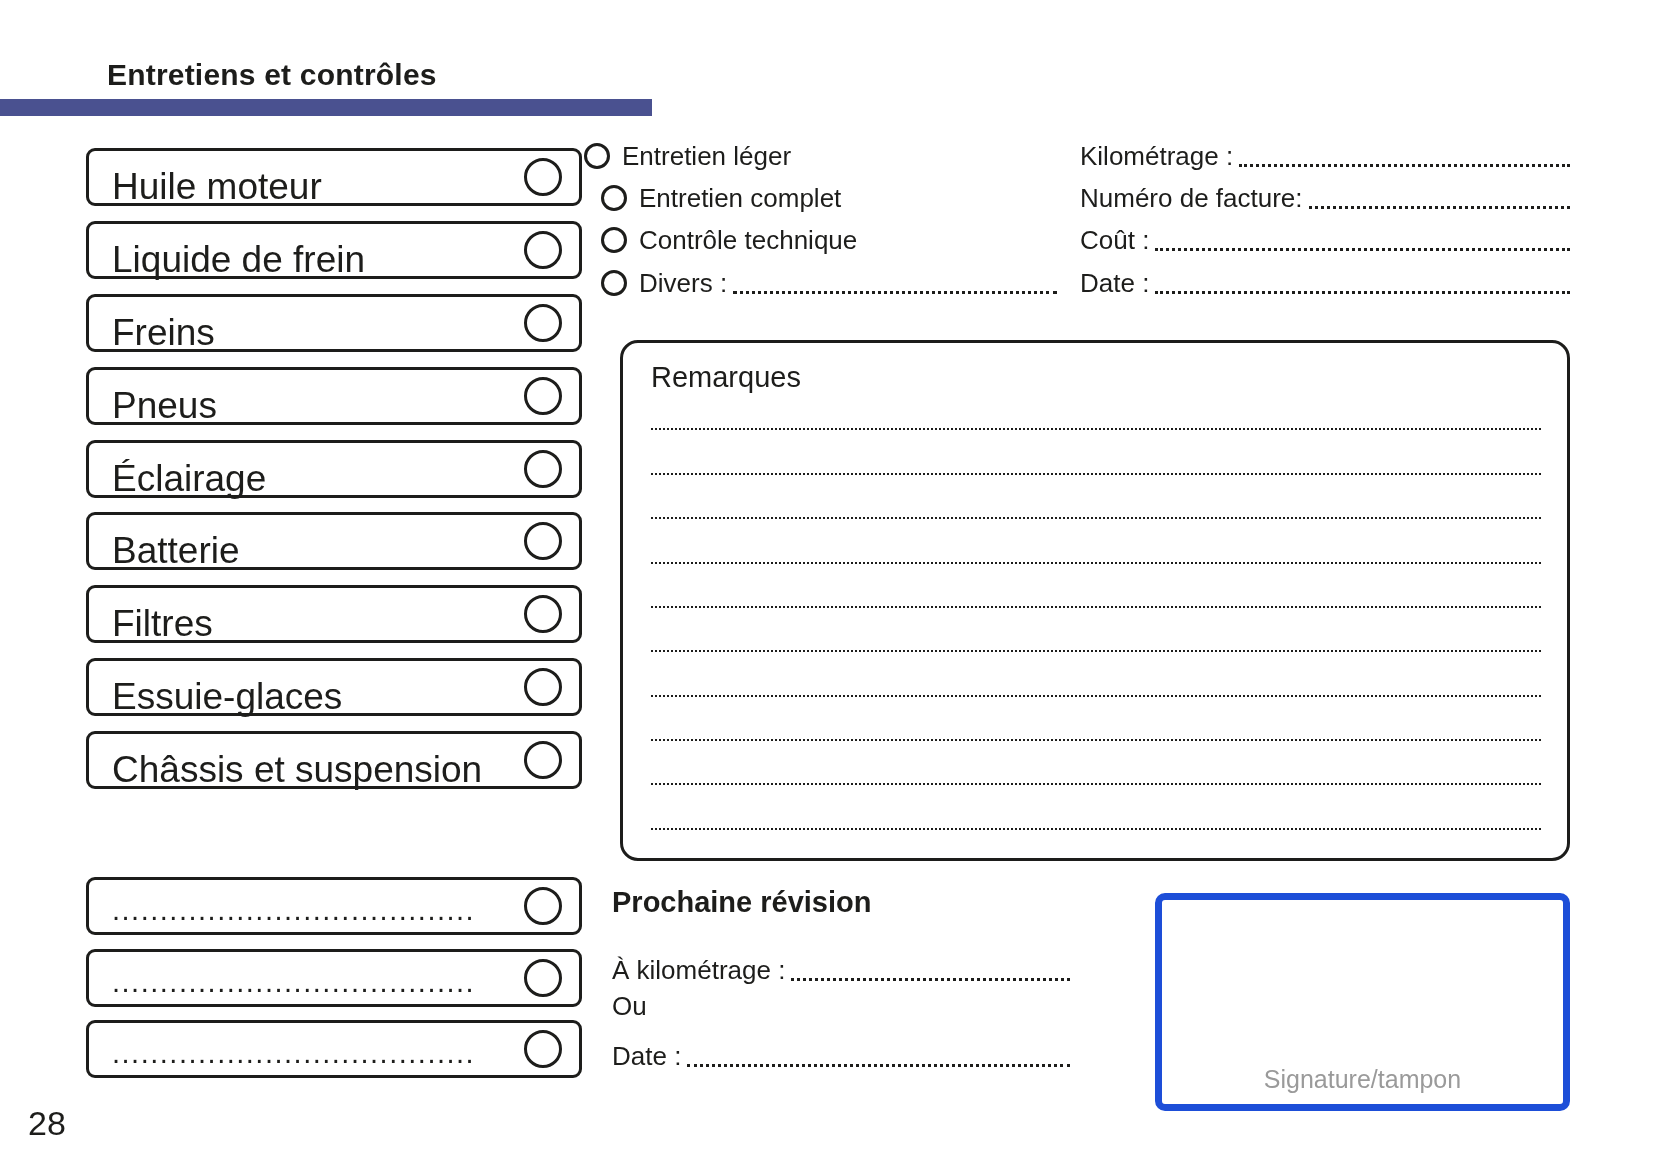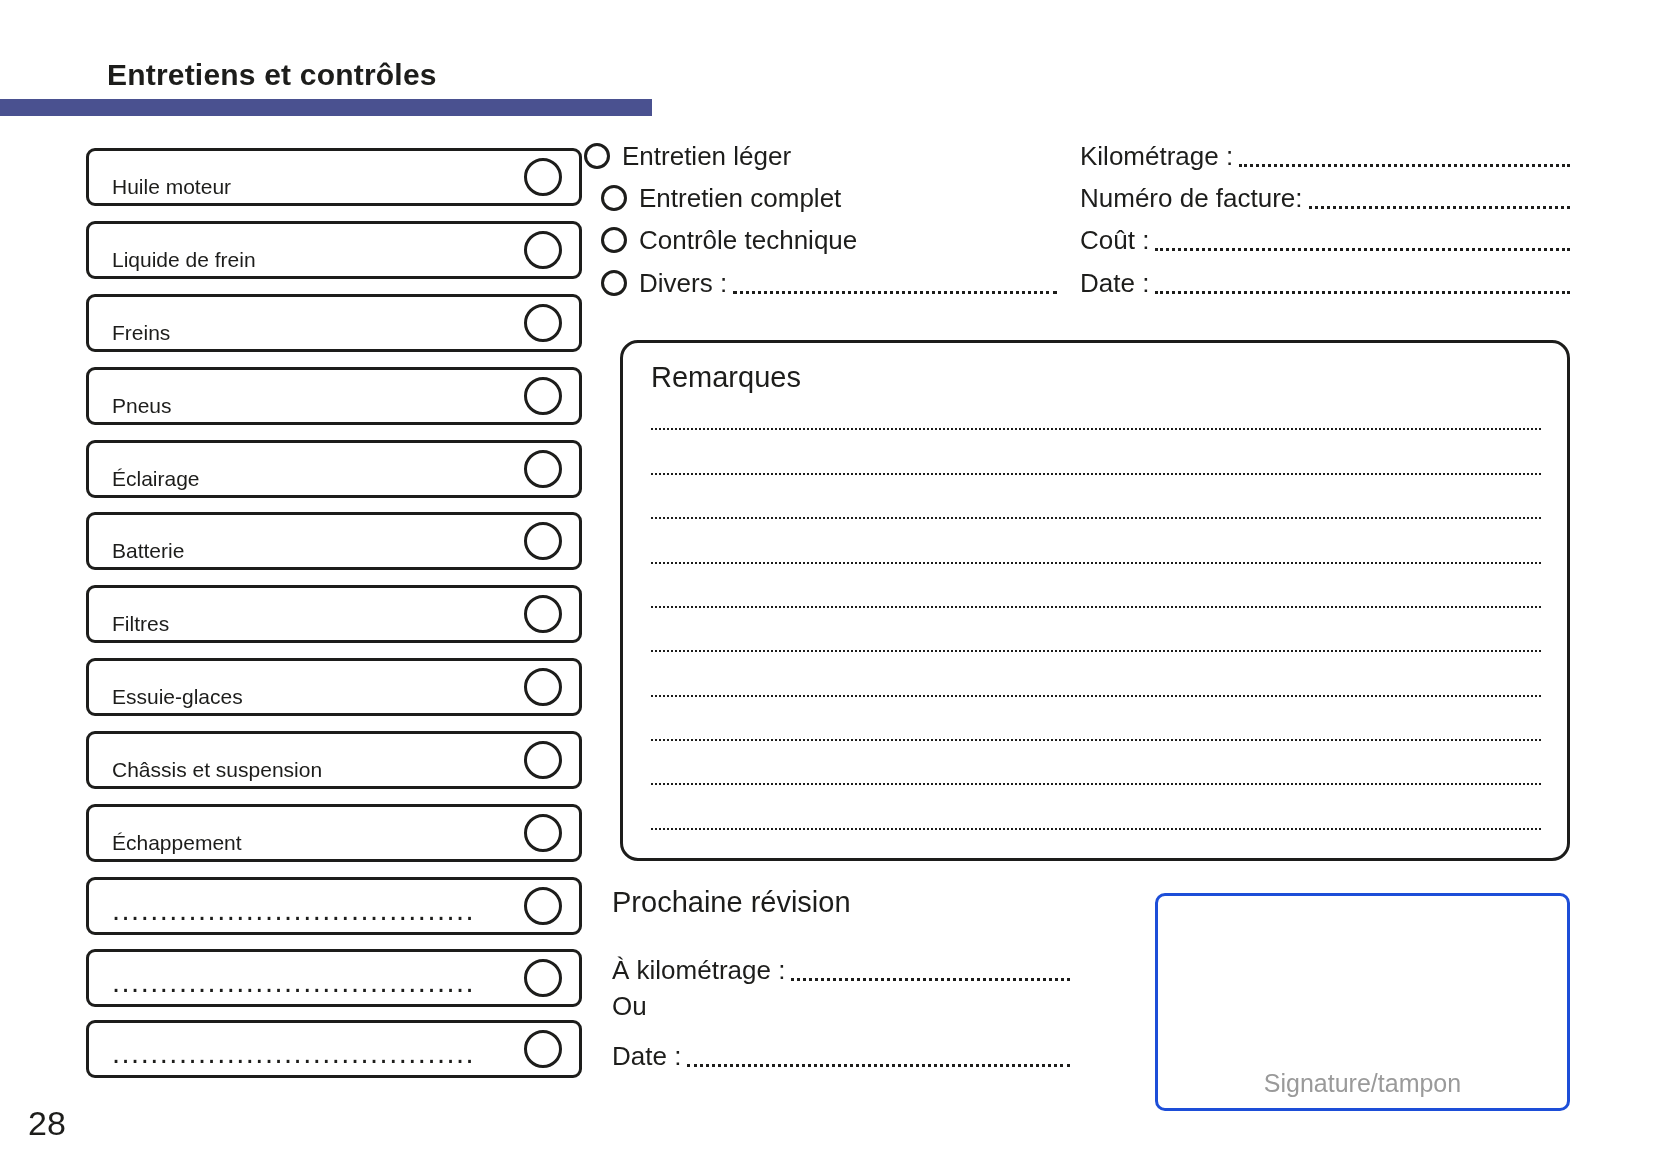--- a/index.html
+++ b/index.html
@@ -45,21 +45,21 @@
     box-sizing: border-box;
     border: 3px solid #1d1d1b;
     border-radius: 9px;
     background: #fff;
     display: flex;
     align-items: center;
     justify-content: space-between;
     padding: 0 17px 0 23px;
   }
   .check-label {
-    font-size: 21px;
+    font-size: 37px;
     white-space: nowrap;
     margin-top: 19px;
   }
   .check-label.dots {
     font-size: 29px;
     letter-spacing: 1.5px;
     margin-top: 9px;
     overflow: hidden;
   }
   .check-circle {
@@ -126,38 +126,38 @@
     border-bottom: 2.5px dotted #1d1d1b;
   }
 
   
   .next-service-title {
     position: absolute;
     left: 612px;
     top: 886px;
     margin: 0;
     font-size: 29px;
-    font-weight: normal;
+    font-weight: bold;
   }
   .ou-label {
     position: absolute;
     left: 612px;
     top: 991px;
     font-size: 26px;
   }
 
   
   .signature-box {
     position: absolute;
     left: 1155px;
     top: 893px;
     width: 415px;
     height: 218px;
     box-sizing: border-box;
-    border: 3px solid #1d4ed8;
+    border: 7px solid #1d4ed8;
     border-radius: 10px;
     background: #fff;
   }
   .signature-label {
     position: absolute;
     left: 0;
     right: 0;
     bottom: 10px;
     text-align: center;
     font-size: 25px;
@@ -207,24 +207,20 @@
   <div class="check-item" style="top:585px">
     <span class="check-label">Filtres</span>
     <span class="check-circle"></span>
   </div>
   <div class="check-item" style="top:658px">
     <span class="check-label">Essuie-glaces</span>
     <span class="check-circle"></span>
   </div>
   <div class="check-item" style="top:731px">
     <span class="check-label">Châssis et suspension</span>
-    <span class="check-circle"></span>
-  </div>
-  <div class="check-item" style="top:804px">
-    <span class="check-label">Échappement</span>
     <span class="check-circle"></span>
   </div>
   <div class="check-item" style="top:877px">
     <span class="check-label dots">......................................</span>
     <span class="check-circle"></span>
   </div>
   <div class="check-item" style="top:949px">
     <span class="check-label dots">......................................</span>
     <span class="check-circle"></span>
   </div>

